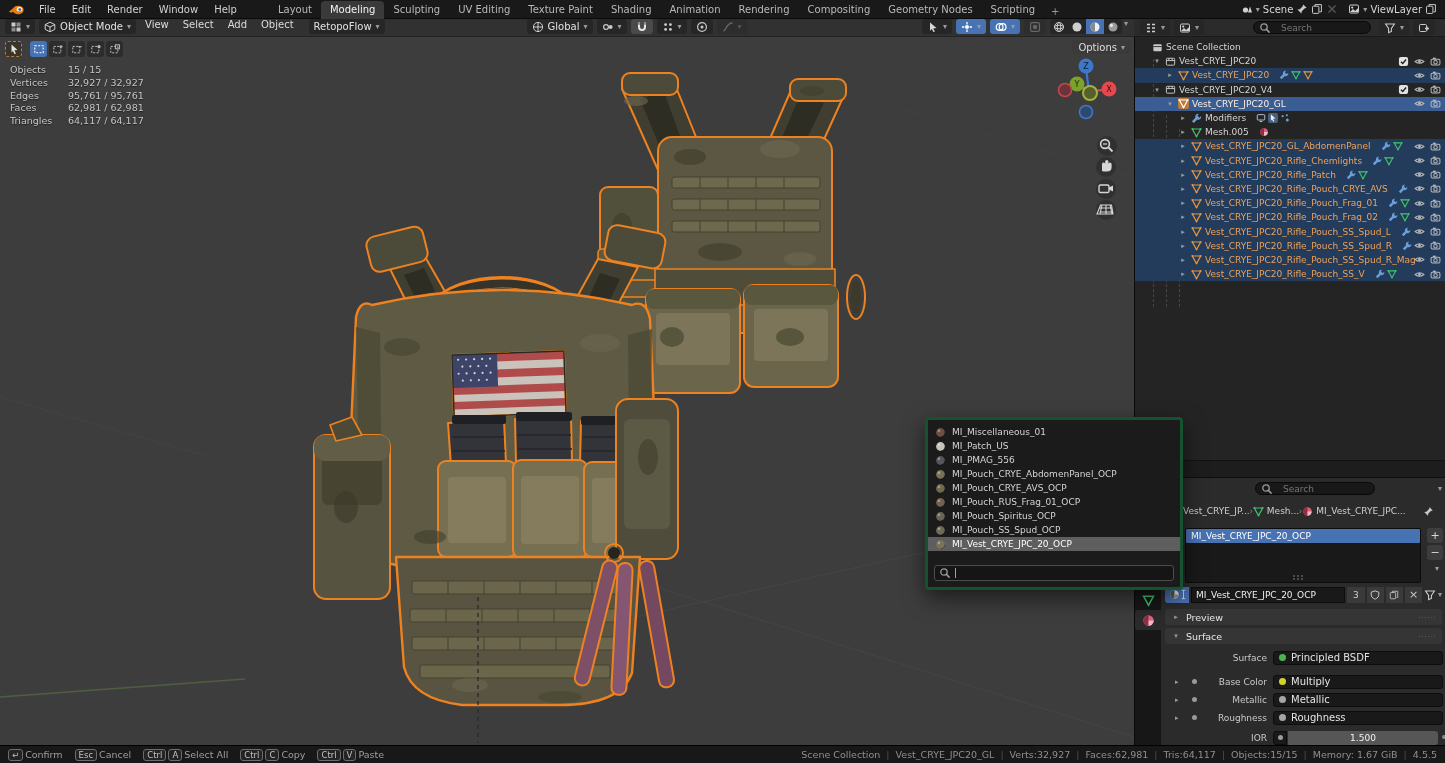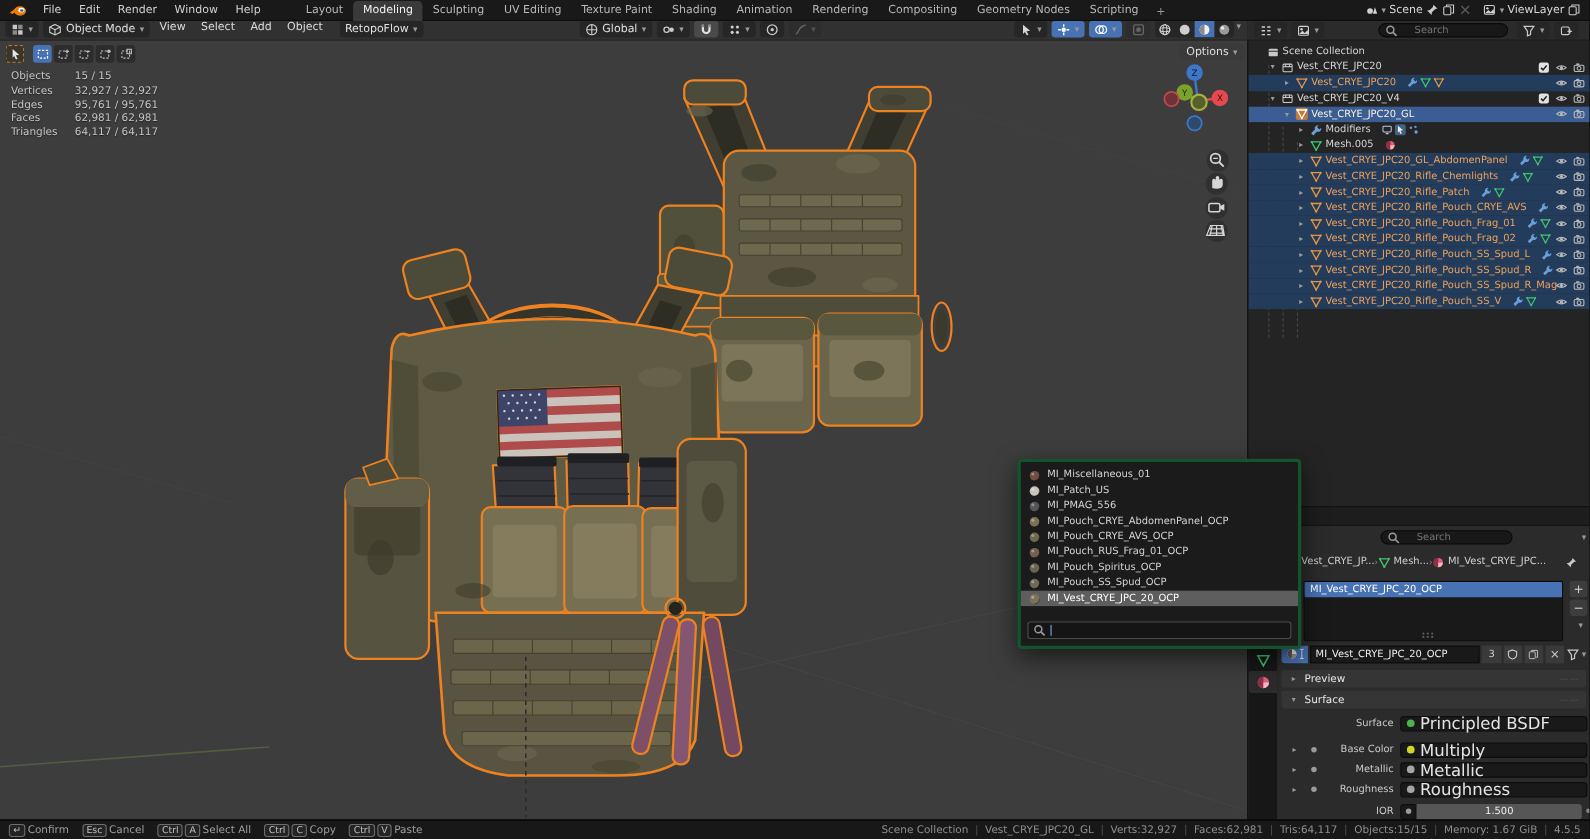--- a/index.html
+++ b/index.html
@@ -24,21 +24,21 @@
   #row2{position:absolute;left:0;top:19px;width:1445px;height:18px;}
   #vp-header{position:absolute;left:0;top:0;width:1134px;height:18px;background:#313131;display:flex;align-items:flex-start;border-bottom:1px solid #232323;}
   .hchip{background:#262626;border-radius:3px;height:15px;display:flex;align-items:center;gap:4px;padding:0 5px;margin:0 2px;color:#e0e0e0;}
   .hchip.toggled{background:#4a4a4a;}
   .hchip.blueon{background:#4772b3;}
   .hmenu{padding:0 7px;color:#dcdcdc;}
   #shading-group{display:flex;background:#262626;border-radius:3px;height:15px;overflow:hidden;margin-left:2px;}
   #shading-group .seg{width:18px;display:flex;align-items:center;justify-content:center;}
   #shading-group .seg.on{background:#4772b3;}
   #ol-header{position:absolute;left:1134px;top:0;width:311px;height:18px;background:#2b2b2b;display:flex;align-items:center;border-bottom:1px solid #1a1a1a;}
-  .searchbox{background:#181818;border:1px solid #090909;border-radius:8px;height:13px;display:flex;align-items:center;gap:15px;padding:0 5px;color:#7e7e7e;}
+  .searchbox{background:#181818;border:1px solid #090909;border-radius:8px;height:13px;display:flex;align-items:center;gap:10px;padding:0 5px;color:#7e7e7e;}
   .searchbox input{background:transparent;border:0;outline:0;color:#cfcfcf;font-size:9px;width:80px;padding:0;}
   
   #viewport{position:absolute;left:0;top:37px;width:1134px;height:708px;background:#3d3d3d;overflow:hidden;}
   #mini-toolbar{position:absolute;left:5px;top:4px;display:flex;align-items:center;gap:2px;}
   .tool-chip{width:17px;height:16px;background:#2c2c2c;border-radius:3px;display:flex;align-items:center;justify-content:center;}
   .tool-chip.active-tool{border:1px dashed #c07а2e;border:1px dashed #c07a2e;background:#3a342b;}
   .tool-chip.sel-on{background:#4772b3;}
   #stats-overlay{position:absolute;left:10px;top:27px;color:#c6c6c6;font-size:9.5px;text-shadow:0 1px 1px rgba(0,0,0,.55);}
   #stats-overlay .srow{display:flex;height:12.8px;line-height:12.8px;}
   #stats-overlay .slabel{width:58px;}
@@ -99,21 +99,21 @@
   .mchip svg{width:10px;height:10px;}
   #mat-users{width:18px;border-radius:0;}
   #mat-x::before{content:"×";color:#c8c8c8;font-size:11px;}
   #mat-funnel{margin-left:auto;display:flex;align-items:center;gap:2px;}
   .panel-h{position:absolute;left:4px;right:4px;height:16px;background:#353535;border-radius:3px;display:flex;align-items:center;gap:5px;padding:0 6px;color:#e6e6e6;font-size:9.5px;}
   .panel-h .grip{margin-left:auto;color:#5f5f5f;letter-spacing:1px;font-size:8px;}
   .prow{position:absolute;left:0;right:0;height:15px;display:flex;align-items:center;}
   .prow .arrow{position:absolute;left:14px;color:#9a9a9a;font-size:7px;}
   .prow .socketdot{position:absolute;left:31px;width:5px;height:5px;border-radius:50%;background:#9a9a9a;}
   .prow .plabel{position:absolute;left:0;width:106px;text-align:right;color:#c9c9c9;font-size:9px;}
-  .pwidget{position:absolute;left:112px;width:170px;height:14px;background:#191919;border:1px solid #0d0d0d;border-radius:3px;display:flex;align-items:center;gap:5px;padding:0 5px;color:#e4e4e4;font-size:15px;}
+  .pwidget{position:absolute;left:112px;width:170px;height:14px;background:#191919;border:1px solid #0d0d0d;border-radius:3px;display:flex;align-items:center;gap:5px;padding:0 5px;color:#e4e4e4;font-size:10px;}
   .wdot{width:7px;height:7px;border-radius:50%;flex:0 0 auto;}
   #ior-socket{position:absolute;left:112px;width:14px;height:14px;background:#191919;border:1px solid #0d0d0d;border-radius:3px 0 0 3px;display:flex;align-items:center;justify-content:center;}
   #ior-socket i{width:5px;height:5px;border-radius:50%;background:#9a9a9a;}
   #ior-slider{position:absolute;left:127px;width:150px;height:14px;background:#565656;border-radius:0 3px 3px 0;color:#f2f2f2;font-size:9px;display:flex;align-items:center;justify-content:center;}
   #ior-dec{position:absolute;left:281px;top:5px;width:4px;height:4px;border-radius:50%;background:#8a8a8a;}
   
   #statusbar{position:absolute;left:0;top:745px;width:1445px;height:18px;background:#181818;border-top:1px solid #000;display:flex;align-items:center;padding:0 8px;color:#9e9e9e;font-size:9.5px;}
   .hint{display:flex;align-items:center;gap:2px;margin-right:12px;}
   .keycap{border:1px solid #6d6d6d;border-radius:3px;background:#242424;color:#c2c2c2;font-size:8.5px;line-height:10px;padding:0 3px;min-width:8px;text-align:center;}
   #status-right{margin-left:auto;display:flex;align-items:center;gap:6px;color:#8f8f8f;}

